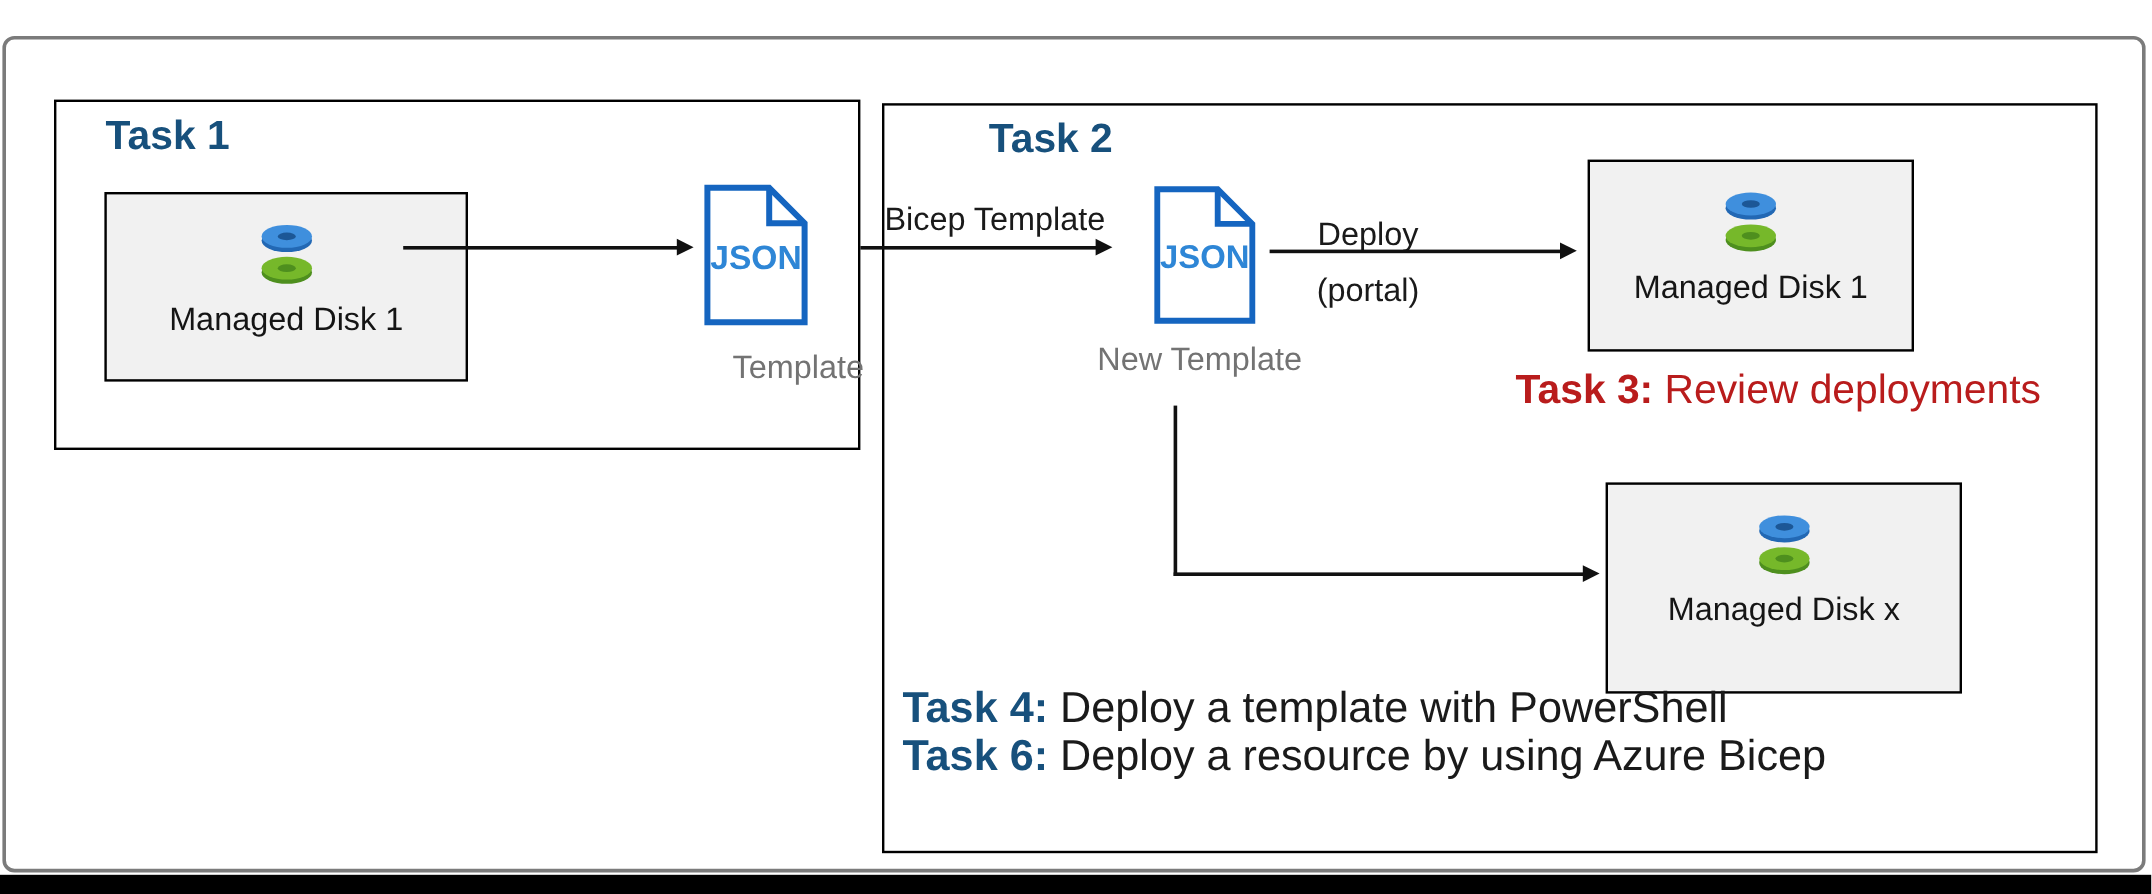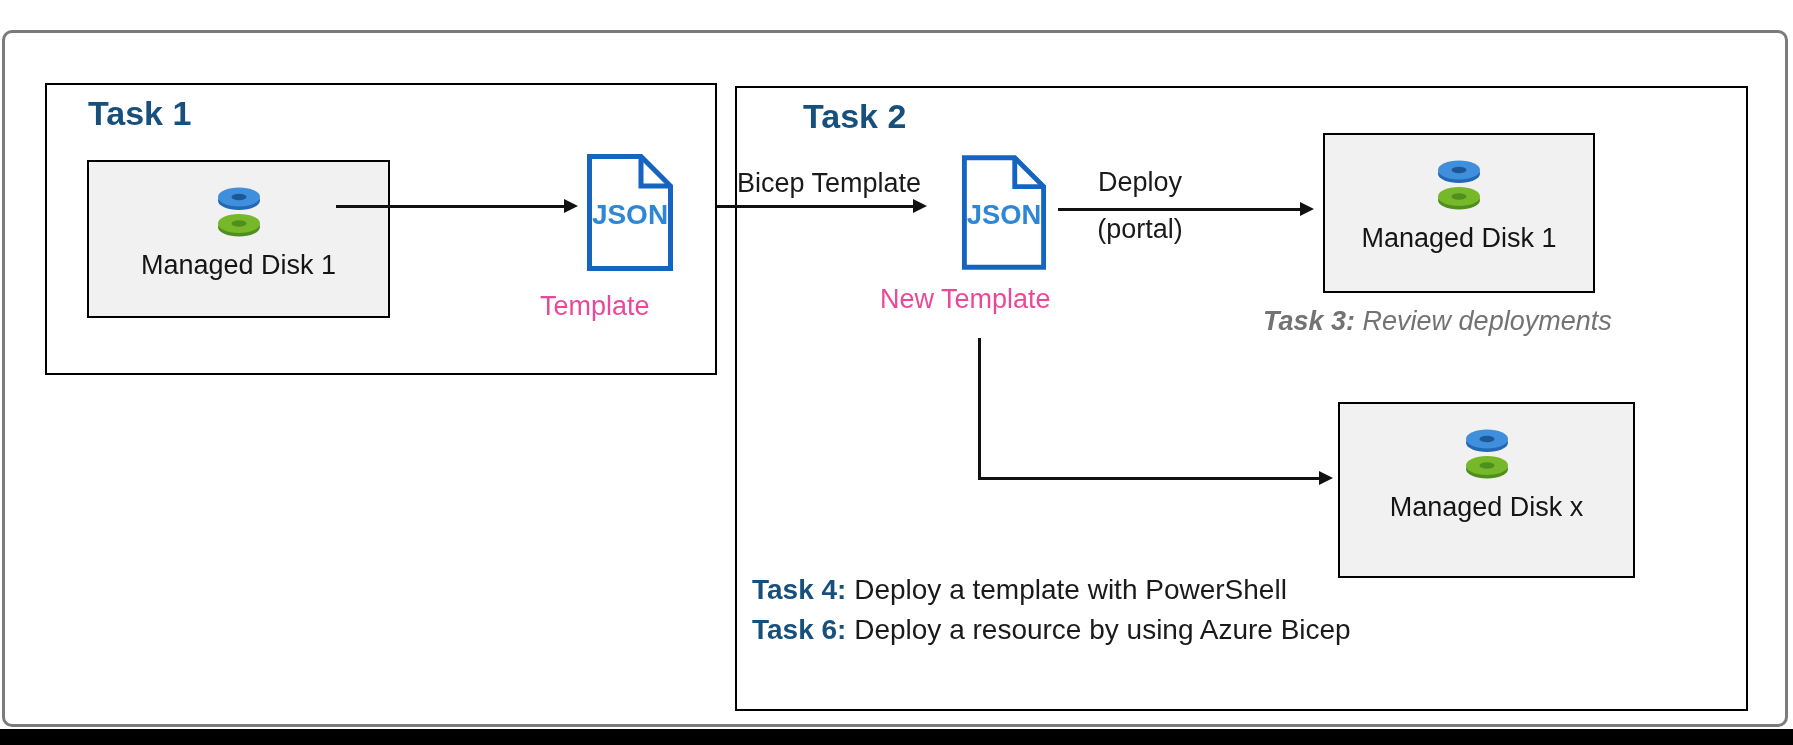--- a/index.html
+++ b/index.html
@@ -30,28 +30,28 @@
   .md-box .md-label{font-size:27px;color:#151515;margin-top:8px;white-space:nowrap;}
   
   .line-h{position:absolute;height:2.5px;background:#111;}
   .line-v{position:absolute;width:2.5px;background:#111;}
   .arrow-head{
     position:absolute;width:0;height:0;
     border-top:7.5px solid transparent;border-bottom:7.5px solid transparent;
     border-left:14px solid #111;
   }
   .conn-label{position:absolute;font-size:27px;color:#1a1a1a;white-space:nowrap;}
-  .centered{text-align:center;}
+  .centered{text-align:center;margin-top:13px;}
   
-  .file-label{position:absolute;font-size:27px;color:#ec4899;text-align:left;white-space:nowrap;}
+  .file-label{position:absolute;font-size:27px;color:#737373;text-align:right;white-space:nowrap;}
   .json-icon{position:absolute;}
   
-  .task3-line{position:absolute;font-size:27px;color:#737373;white-space:nowrap;font-style:italic;}
+  .task3-line{position:absolute;font-size:34px;color:#b91c1c;white-space:nowrap;}
   .task3-line b{font-weight:bold;}
-  .task-list{position:absolute;font-size:28px;line-height:40px;color:#1a1a1a;white-space:nowrap;}
+  .task-list{position:absolute;font-size:36px;line-height:40px;color:#1a1a1a;white-space:nowrap;}
   .task-list b{color:#17507C;font-weight:bold;}
 </style>
 </head>
 <body>
 
 <svg width="0" height="0" style="position:absolute">
   <defs>
     <g id="disk-pair">
       <ellipse cx="24" cy="43" rx="21" ry="9.5" fill="#4E8F1E"></ellipse>
       <ellipse cx="24" cy="39.5" rx="21" ry="9.5" fill="#76B82A"></ellipse>
@@ -87,21 +87,21 @@
   <div class="json-icon" style="left:585px;top:152px;">
     <svg width="90" height="121" viewBox="0 0 90 121">
       <path d="M4.5 4.5 H56 L85.5 34 V116.5 H4.5 Z" fill="#fff" stroke="#1565C0" stroke-width="5"></path>
       <path d="M56 4.5 V34 H85.5" fill="none" stroke="#1565C0" stroke-width="5"></path>
       <text x="45" y="72" text-anchor="middle" font-size="28" font-weight="600" fill="#2E86D6">JSON</text>
     </svg>
   </div>
   <div class="file-label" style="left:540px;top:291px;width:180px;">Template</div>
 
   <div class="task-box" style="left:735px;top:86px;width:1013px;height:625px;"></div>
-  <div class="task-title" style="left:803px;top:97px;">Task 2</div>
+  <div class="task-title" style="left:824px;top:97px;">Task 2</div>
 
   <div class="conn-label" style="left:737px;top:168px;">Bicep Template</div>
   <div class="line-h" style="left:717px;top:205px;width:197px;"></div>
   <div class="arrow-head" style="left:913px;top:199px;"></div>
 
   <div class="json-icon" style="left:960px;top:152px;">
     <svg width="88" height="121" viewBox="0 0 90 121">
       <path d="M4.5 4.5 H56 L85.5 34 V116.5 H4.5 Z" fill="#fff" stroke="#1565C0" stroke-width="5"></path>
       <path d="M56 4.5 V34 H85.5" fill="none" stroke="#1565C0" stroke-width="5"></path>
       <text x="45" y="72" text-anchor="middle" font-size="28" font-weight="600" fill="#2E86D6">JSON</text>

